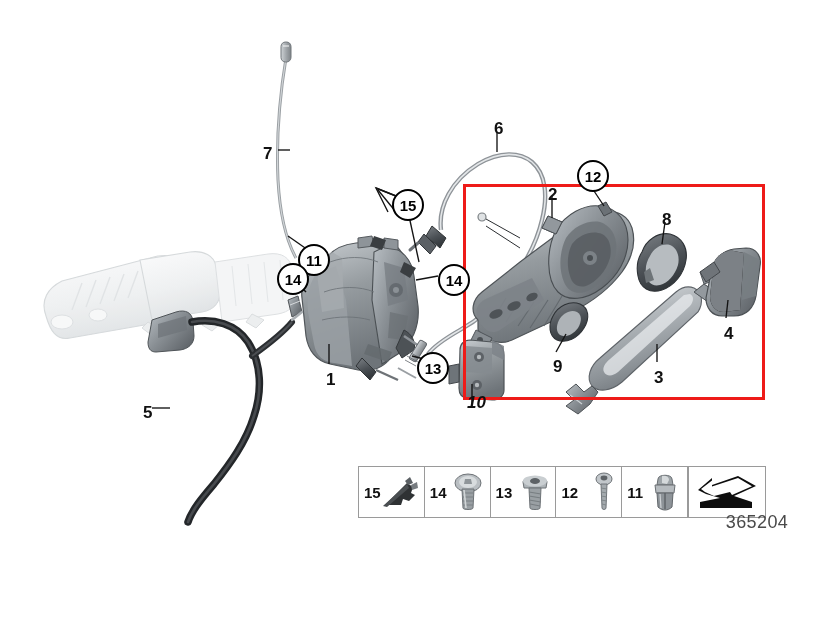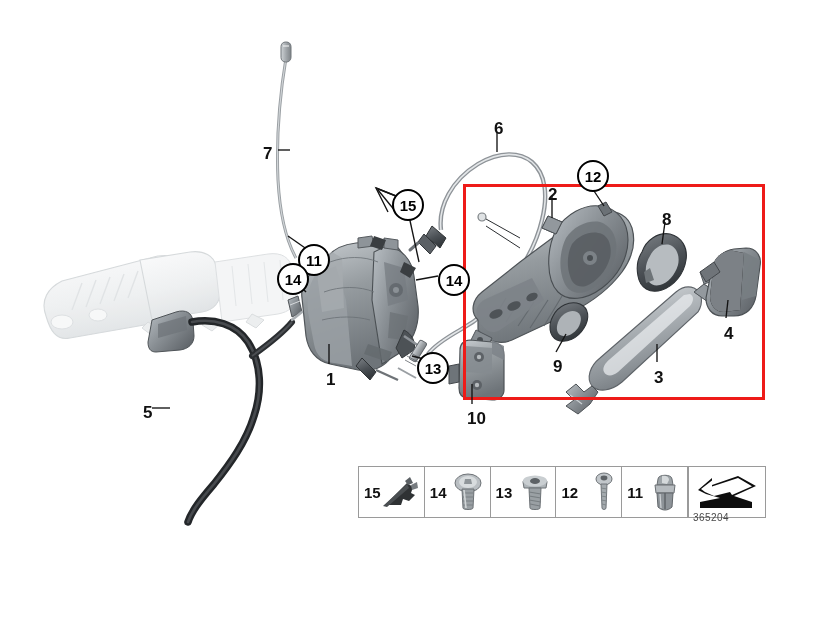--- a/index.html
+++ b/index.html
@@ -38,22 +38,22 @@
   .lcell:last-child{border-right:none;}
   .lnum{font-weight:bold;font-size:15px;color:#111;margin-left:5px;z-index:2;}
   .lart{position:absolute;right:5px;top:50%;transform:translateY(-50%);}
 
   #arrowcell{
     position:absolute;left:688px;top:466px;width:78px;height:52px;
     border:1px solid #9a9a9a;box-sizing:border-box;background:#fff;z-index:25;
     display:flex;align-items:center;justify-content:center;
   }
   #drawnum{
-    position:absolute;left:672px;top:512px;width:78px;text-align:center;
-    font-size:10px;color:#4a4a4a;letter-spacing:.4px;z-index:25;
+    position:absolute;left:718px;top:512px;width:78px;text-align:center;
+    font-size:18px;color:#4a4a4a;letter-spacing:.4px;z-index:25;
     font-family:"Liberation Sans",sans-serif;
   }
 
   svg{display:block;}
   #art{position:absolute;left:0;top:0;width:839px;height:642px;z-index:10;}
 </style>
 </head>
 <body>
 
 <div id="stage">
@@ -377,21 +377,21 @@
   <div class="num" style="left:662px;top:211px;">8</div>
   <div class="bub" style="left:298px;top:244px;">11</div>
   <div class="bub" style="left:277px;top:263px;">14</div>
   <div class="bub" style="left:438px;top:264px;">14</div>
   <div class="num" style="left:724px;top:325px;">4</div>
   <div class="num" style="left:553px;top:358px;">9</div>
   <div class="num" style="left:654px;top:369px;">3</div>
   <div class="num" style="left:326px;top:371px;">1</div>
   <div class="bub" style="left:417px;top:352px;">13</div>
   <div class="num" style="left:143px;top:404px;">5</div>
-  <div class="num" style="left:467px;top:410px;">10</div>
+  <div class="num" style="left:467px;top:394px;font-style:italic;">10</div>
 
   <div id="legend">
 
     <div class="lcell">
       <span class="lnum">15</span>
       <span class="lart">
         <svg width="42" height="38" viewBox="0 0 42 38">
           <path d="M8 32 L30 10 L36 14 L34 20 L38 22 L32 28 L26 26 L24 32 Z" fill="#2f3234"></path>
           <path d="M28 8 L33 4 L36 10 L31 12 Z" fill="#5b6064"></path>
           <path d="M34 12 L40 9 L41 15 L35 17 Z" fill="#777c80"></path>

